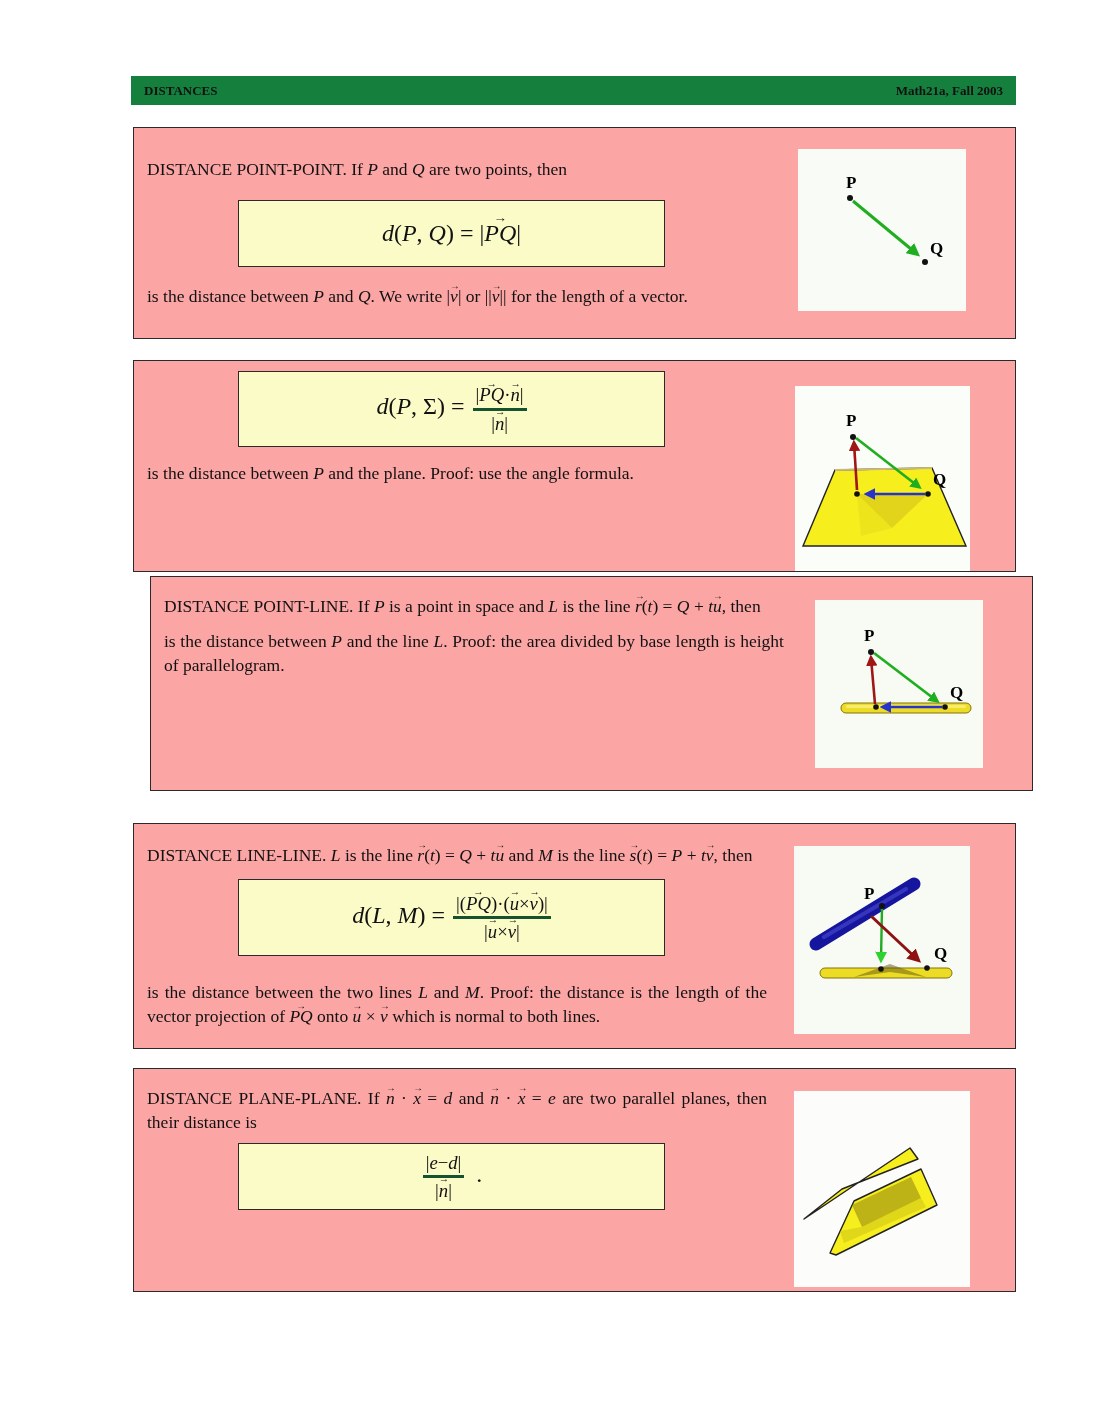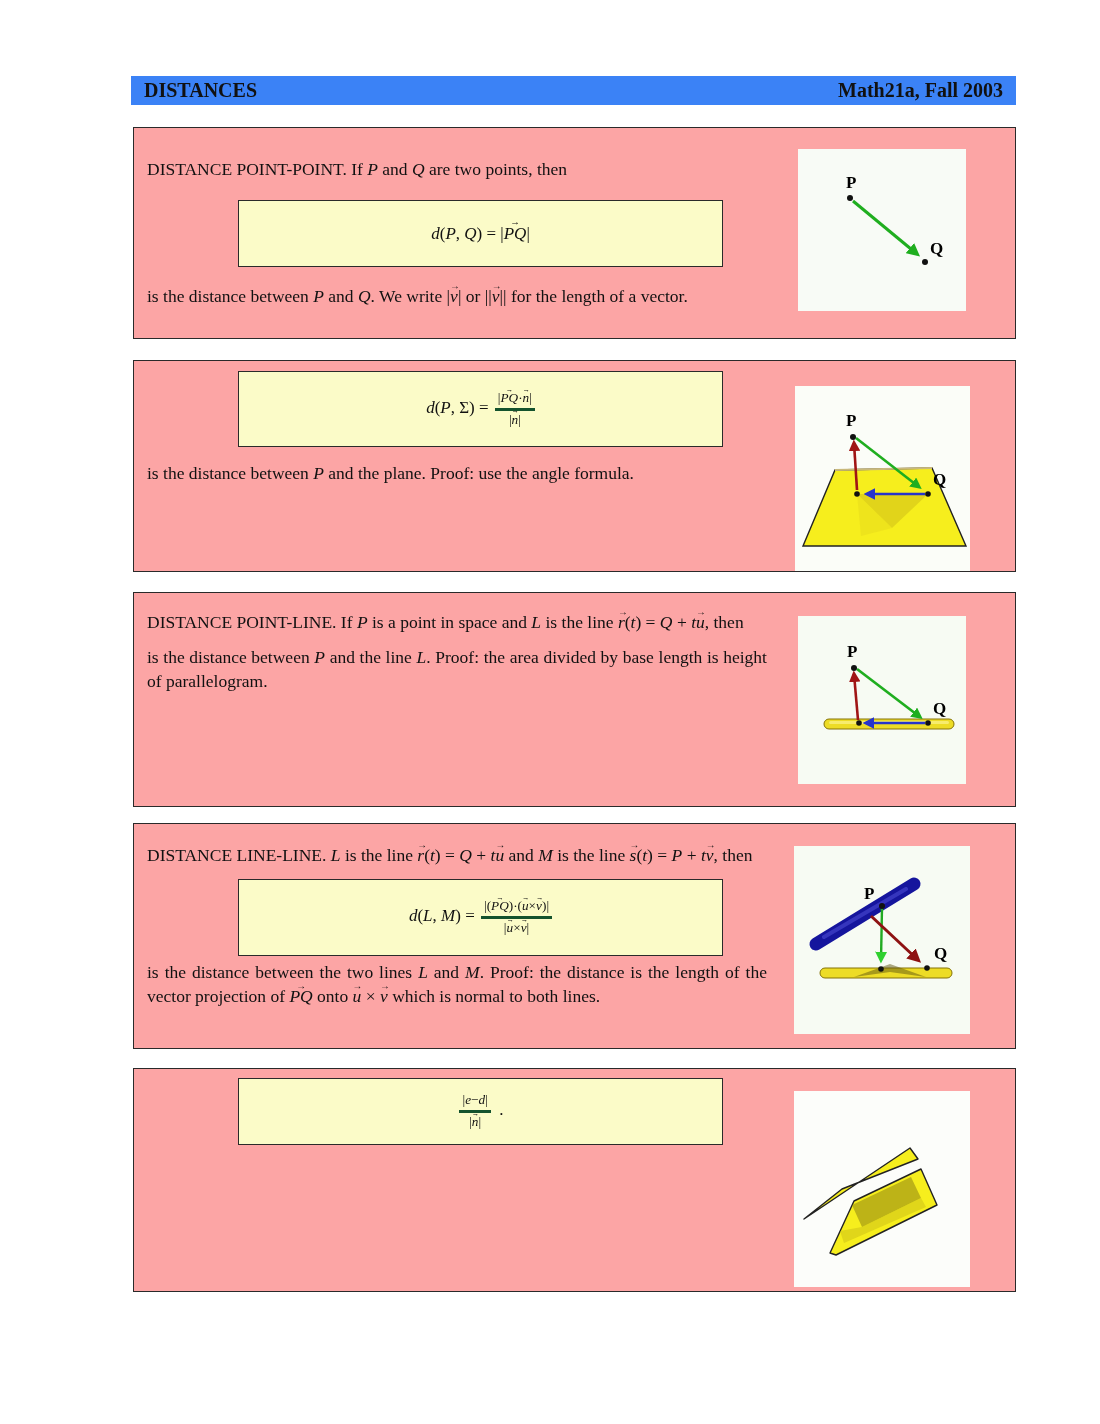--- a/index.html
+++ b/index.html
@@ -2,55 +2,55 @@
 <html><head>
 <meta charset="utf-8">
 <style>
   html,body{margin:0;padding:0;}
   body{
     width:1100px;height:1424px;position:relative;background:#ffffff;
     font-family:"Liberation Serif","DejaVu Serif",serif;color:#111;
   }
   .header-bar{
     position:absolute;left:131px;top:76px;width:885px;height:29px;
-    background:#3b82f6;display:flex;justify-content:space-between;align-items:center;
-    padding:0 13px;box-sizing:border-box;font-weight:bold;font-size:20px;
+    background:#15803d;display:flex;justify-content:space-between;align-items:center;
+    padding:0 13px;box-sizing:border-box;font-weight:bold;font-size:13px;
   }
   .card{
     position:absolute;left:133px;width:883px;background:#fca5a5;
     border:1.5px solid #2a2a2a;box-sizing:border-box;overflow:hidden;
   }
   .card p{
     margin:0 0 0 13px;width:620px;font-size:17.5px;line-height:24px;
     text-align:justify;
   }
   .fbox{
-    margin-left:104px;width:485px;background:#fbfbc8;border:1.2px solid #2a2a2a;
+    margin-left:104px;width:427px;background:#fbfbc8;border:1.2px solid #2a2a2a;
     box-sizing:border-box;display:flex;align-items:center;justify-content:center;
-    font-size:17px;
+    font-size:24px;
   }
   i{font-family:inherit;}
   .vec{font-style:italic;position:relative;display:inline-block;line-height:1;}
   .vec::after{
     content:"\2192";position:absolute;left:0;right:0;top:-0.72em;
     font-size:0.56em;text-align:center;font-style:normal;
   }
   .frac{
     display:inline-block;text-align:center;vertical-align:middle;
     font-size:0.78em;line-height:1.25;margin-left:2px;
   }
   .frac .num{display:block;border-bottom:3px solid #14532d;padding:0 3px 1px 3px;}
   .frac .den{display:block;padding-top:1px;}
   .fig{position:absolute;}
   .fig text{font-family:"Liberation Serif","DejaVu Serif",serif;font-weight:bold;font-size:17px;fill:#000;}
   
   #card1{top:127px;height:212px;} #card1 .intro{padding-top:29px;} #card1 .fbox{margin-top:19px;height:67px;} #card1 .outro{margin-top:17px;}
   #card2{top:360px;height:212px;} #card2 .intro{padding-top:19px;} #card2 .fbox{margin-top:10px;height:76px;} #card2 .outro{margin-top:14px;}
-  #card3{top:592px;height:215px;} #card3 .intro{padding-top:17px;} #card3 .fbox{margin-top:5px;height:75px;}  #card3 .outro{margin-top:11px;}
-  #card4{top:823px;height:226px;} #card4 .intro{padding-top:19px;} #card4 .fbox{margin-top:12px;height:77px;} #card4 .outro{margin-top:4px;}
+  #card3{top:576px;height:215px;margin-left:17px;} #card3 .intro{padding-top:17px;} #card3 .fbox{margin-top:5px;height:75px;}  #card3 .outro{margin-top:11px;}
+  #card4{top:823px;height:226px;} #card4 .intro{padding-top:19px;} #card4 .fbox{margin-top:12px;height:77px;} #card4 .outro{margin-top:24px;}
   #card5{top:1068px;height:224px;}#card5 .intro{padding-top:17px;} #card5 .fbox{margin-top:9px;height:67px;}  #card5 .outro{margin-top:15px;}
 </style>
 </head>
 <body>
 
 <div class="header-bar">
   <span>DISTANCES</span>
   <span>Math21a, Fall 2003</span>
 </div>
 
@@ -161,20 +161,21 @@
     <line x1="77" y1="70" x2="124" y2="114" stroke="#8e1212" stroke-width="3" marker-end="url(#r4)"></line>
     <circle cx="88" cy="60" r="3" fill="#111"></circle>
     <circle cx="87" cy="123" r="2.8" fill="#111"></circle>
     <circle cx="133" cy="122" r="2.8" fill="#111"></circle>
     <text x="70" y="53" font-size="19">P</text>
     <text x="140" y="113">Q</text>
   </svg>
 </div>
 
 <div class="card" id="card5">
+  <p class="intro">DISTANCE PLANE-PLANE. If <span class="vec">n</span> · <span class="vec">x</span> = <i>d</i> and <span class="vec">n</span> · <span class="vec">x</span> = <i>e</i> are two parallel planes, then their distance is</p>
   <div class="fbox">
     <span><span class="frac"><span class="num">|<i>e</i>−<i>d</i>|</span><span class="den">|<span class="vec">n</span>|</span></span>&nbsp;&nbsp;.</span>
   </div>
   <svg class="fig" style="left:660px;top:22px" width="176" height="196" viewBox="0 0 176 196">
     <rect x="0" y="0" width="176" height="196" fill="#fcfdfa"></rect>
     <polygon points="10,128 116,57 124,68 48,98" fill="#f6ee1d" stroke="#222" stroke-width="1.4" stroke-linejoin="round"></polygon>
     <polygon points="36,162 60,110 127,78 143,114 42,164" fill="#f6ee1d" stroke="#222" stroke-width="1.4" stroke-linejoin="round"></polygon>
     <polygon points="58,114 117,86 127,107 68,136" fill="#8e8413" opacity="0.55"></polygon>
     <polygon points="46,140 68,136 127,107 132,116 50,152" fill="#c9bd18" opacity="0.5"></polygon>
   </svg>

